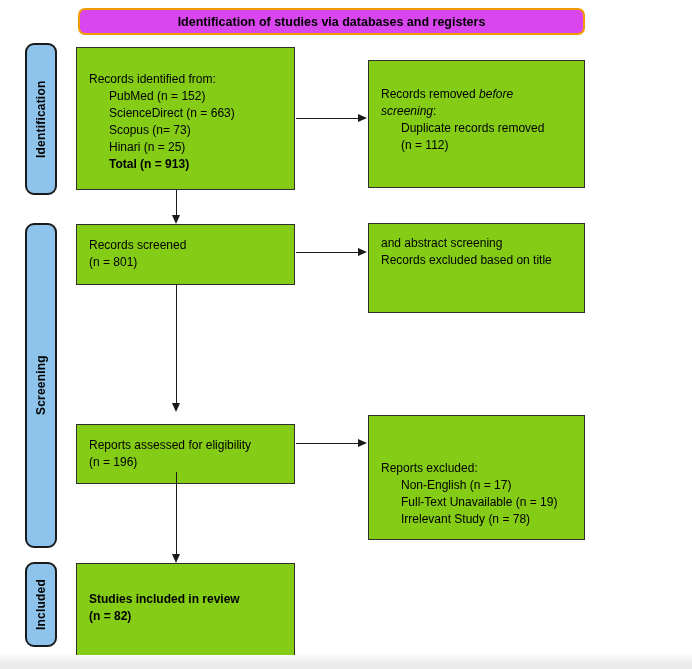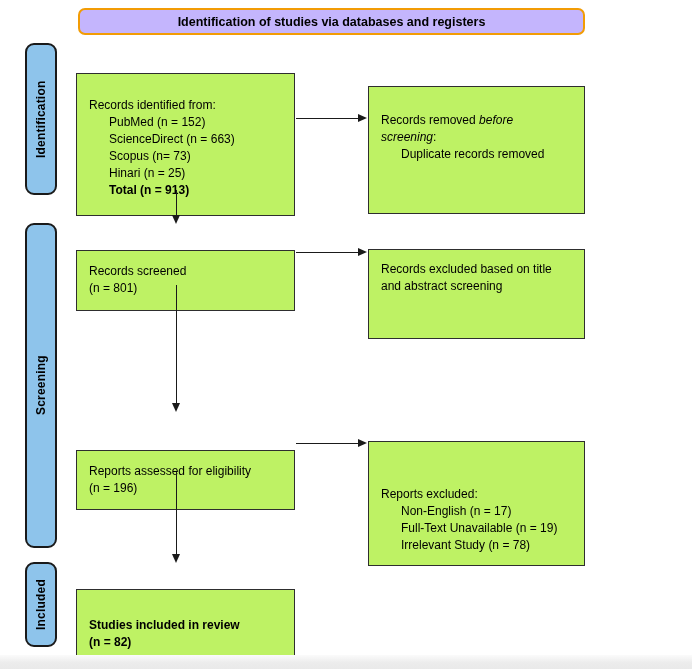--- a/index.html
+++ b/index.html
@@ -9,21 +9,21 @@
     position: relative;
     overflow: hidden;
     font-family: "Liberation Sans", "DejaVu Sans", sans-serif;
     color: #000;
   }
   .abs { position: absolute; box-sizing: border-box; }
 
   
   .banner {
     left: 78px; top: 8px; width: 507px; height: 27px;
-    background: #c4b5fd;
+    background: #d946ef;
     border: 2px solid #F29C05;
     border-radius: 7px;
     display: flex; align-items: center; justify-content: center;
     font-size: 12.5px; font-weight: bold;
   }
 
   
   .stage {
     left: 25px; width: 32px;
     background: #8EC4EB;
@@ -34,23 +34,23 @@
     transform: rotate(180deg);
     font-size: 12px; font-weight: bold;
     letter-spacing: 0.2px;
   }
   .stage-identification { top: 43px;  height: 152px; }
   .stage-screening      { top: 223px; height: 325px; }
   .stage-included       { top: 562px; height: 85px;  }
 
   
   .box {
-    background: #bef264;
+    background: #84cc16;
     border: 1.5px solid #2e2e2e;
-    font-size: 12px; line-height: 17px; margin-top: 26px;
+    font-size: 12px; line-height: 17px;
   }
   .box-identified { left: 76px;  top: 47px;  width: 219px; height: 143px; padding: 23px 8px 0 12px; }
   .box-removed    { left: 368px; top: 60px;  width: 217px; height: 128px; padding: 25px 16px 0 12px; }
   .box-screened   { left: 76px;  top: 224px; width: 219px; height: 61px;  padding: 12px 8px 11px 12px; }
   .box-excluded   { left: 368px; top: 223px; width: 217px; height: 90px;  padding: 11px 8px 0 12px; }
   .box-assessed   { left: 76px;  top: 424px; width: 219px; height: 60px;  padding: 12px 8px 3px 12px; }
   .box-rexcluded  { left: 368px; top: 415px; width: 217px; height: 125px; padding: 44px 8px 0 12px; }
   .box-included   { left: 76px;  top: 563px; width: 219px; height: 102px;  padding: 27px 8px 0 12px; }
 
   .indent { padding-left: 20px; }
@@ -110,30 +110,31 @@
   <div class="indent">PubMed (n = 152)</div>
   <div class="indent">ScienceDirect (n = 663)</div>
   <div class="indent">Scopus (n= 73)</div>
   <div class="indent">Hinari (n = 25)</div>
   <div class="indent bold">Total (n = 913)</div>
 </div>
 
 <div class="abs box box-removed">
   <div class="removed-heading"><span>Records removed </span><span class="ital">before screening</span><span>:</span></div>
   <div class="indent">Duplicate records removed</div>
+  <div class="indent">(n = 112)</div>
 </div>
 
 <div class="abs box box-screened">
   <div>Records screened</div>
   <div>(n = 801)</div>
 </div>
 
 <div class="abs box box-excluded">
+  <div>and abstract screening</div>
   <div>Records excluded based on title</div>
-  <div>and abstract screening</div>
 </div>
 
 <div class="abs box box-assessed">
   <div>Reports assessed for eligibility</div>
   <div>(n = 196)</div>
 </div>
 
 <div class="abs box box-rexcluded">
   <div>Reports excluded:</div>
   <div class="indent">Non-English (n = 17)</div>

